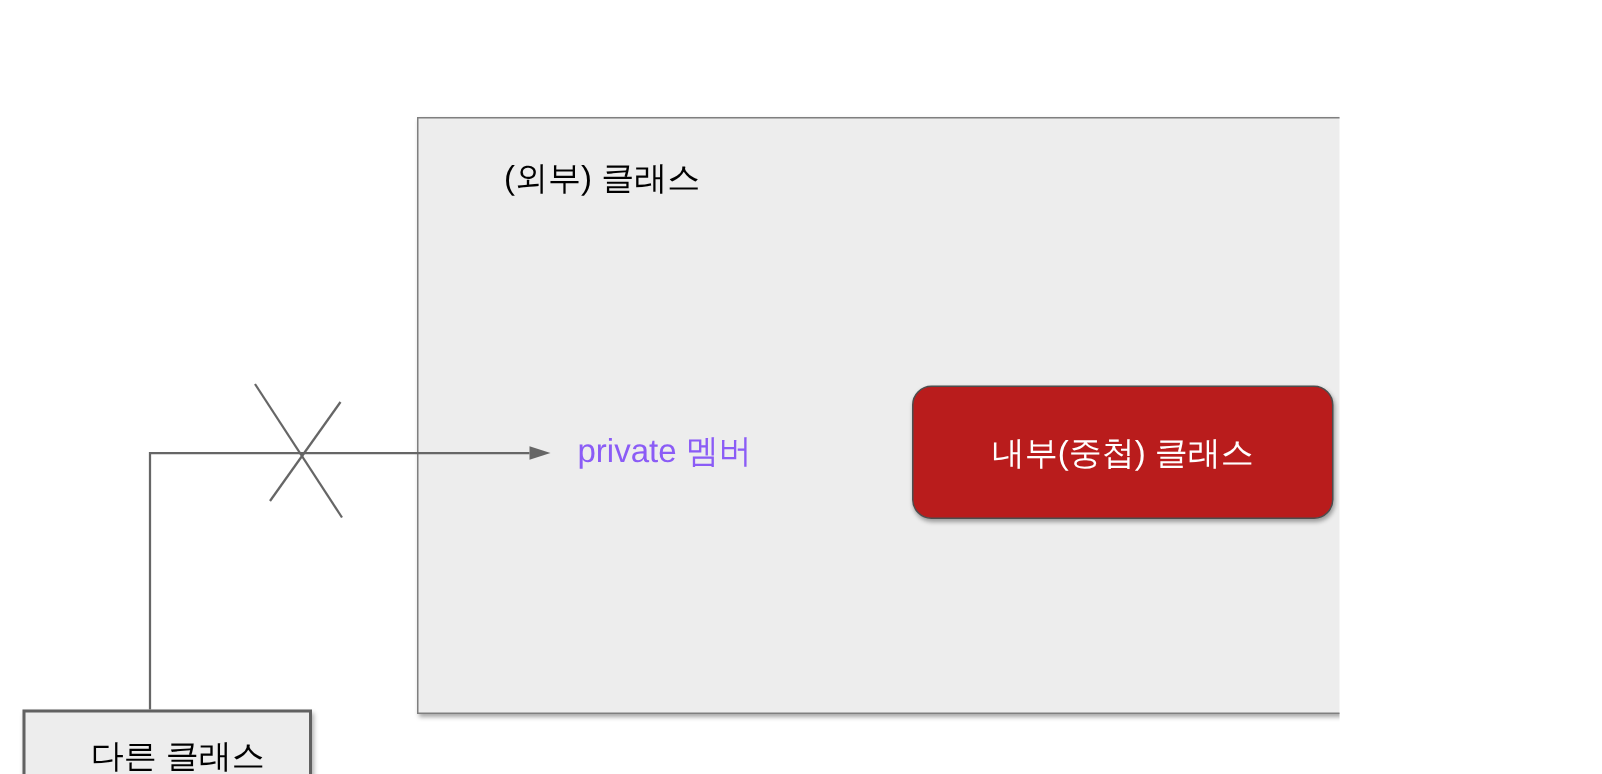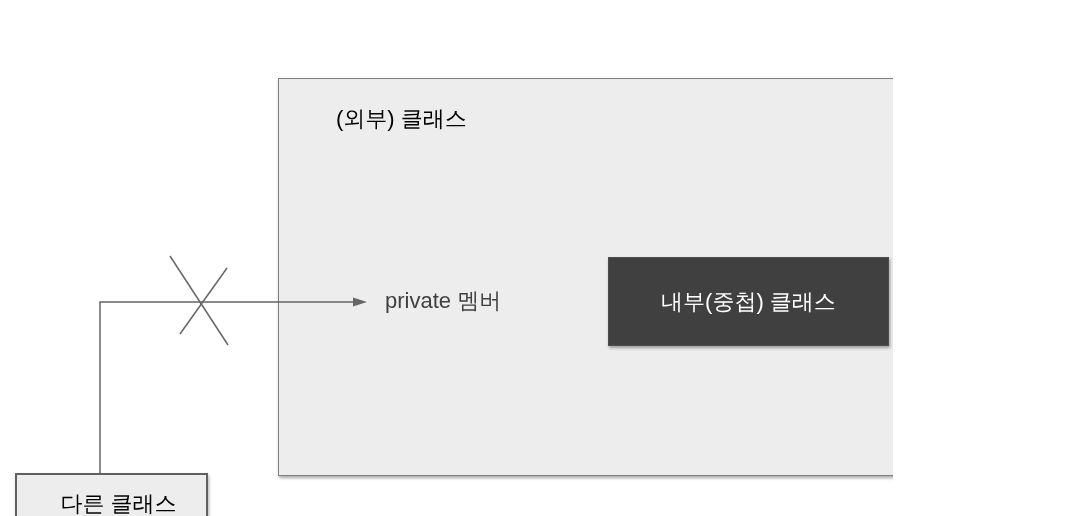--- a/index.html
+++ b/index.html
@@ -53,21 +53,21 @@
     font-size: 22px;
     color: #ffffff;
     white-space: nowrap;
   }
   .private-member-label {
     position: absolute;
     left: 385px;
     top: 239px;
     font-size: 22px;
     line-height: 28px;
-    color: #404040;
+    color: #8b5cf6;
     white-space: nowrap;
   }
   .other-class {
     left: 15px;
     top: 425px;
     width: 193px;
     height: 61px;
     background: #ededed;
     border: 2px solid #616161;
     box-shadow: 1px 2px 3px rgba(0,0,0,0.30);
@@ -89,21 +89,21 @@
 </style>
 </head>
 <body>
 
 <div class="canvas">
 
   <div class="box outer-class" style="background-color: rgb(237, 237, 237);"></div>
 
   <div class="outer-class-label">(외부) 클래스</div>
 
-  <div class="box inner-class" style="background-color: #404040;">
+  <div class="box inner-class" style="background-color: #b91c1c; border-radius: 13px;">
     <span>내부(중첩) 클래스</span>
   </div>
 
   <div class="private-member-label">private 멤버</div>
 
   <div class="box other-class" style="background-color: rgb(237, 237, 237);">
     <span>다른 클래스</span>
   </div>
 
   <svg class="overlay" width="1068" height="516" viewBox="0 0 1068 516">

